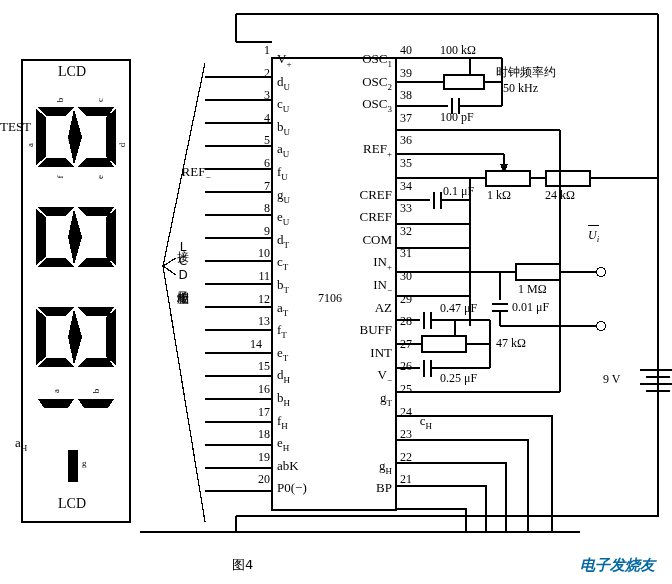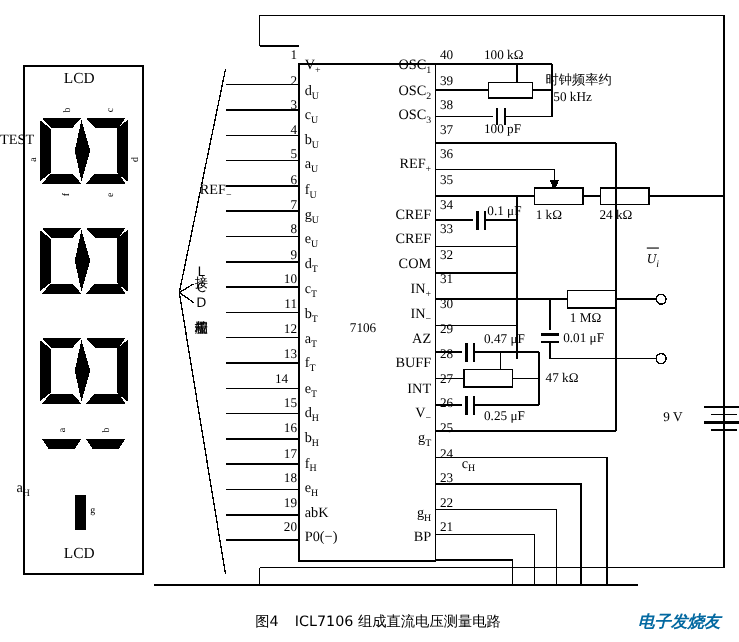--- a/index.html
+++ b/index.html
@@ -322,16 +322,15 @@
   <div class="txt comp" style="left:440px;top:371px;">0.25 μF</div>
 
   <div class="txt comp" style="left:603px;top:372px;">9 V</div>
 
   <div class="txt comp" style="left:588px;top:228px;font-style:italic;">
     <span>U</span><span class="sub">i</span>
   </div>
   <div class="txt" style="left:588px;top:225px;width:11px;border-top:1.2px solid #000;height:0;"></div>
 
   <div class="txt caption" style="left:232px;top:556px;">图4</div>
-  <div class="txt caption" style="left:268px;top:556px;">ICL7106 组成直流电压测量电路</div>
   <div class="txt wm2" id="wm-brand" style="left: 580px; top: 556px; color: #0369a1;">电子发烧友</div>
 
 </div>
 
 </body></html>

